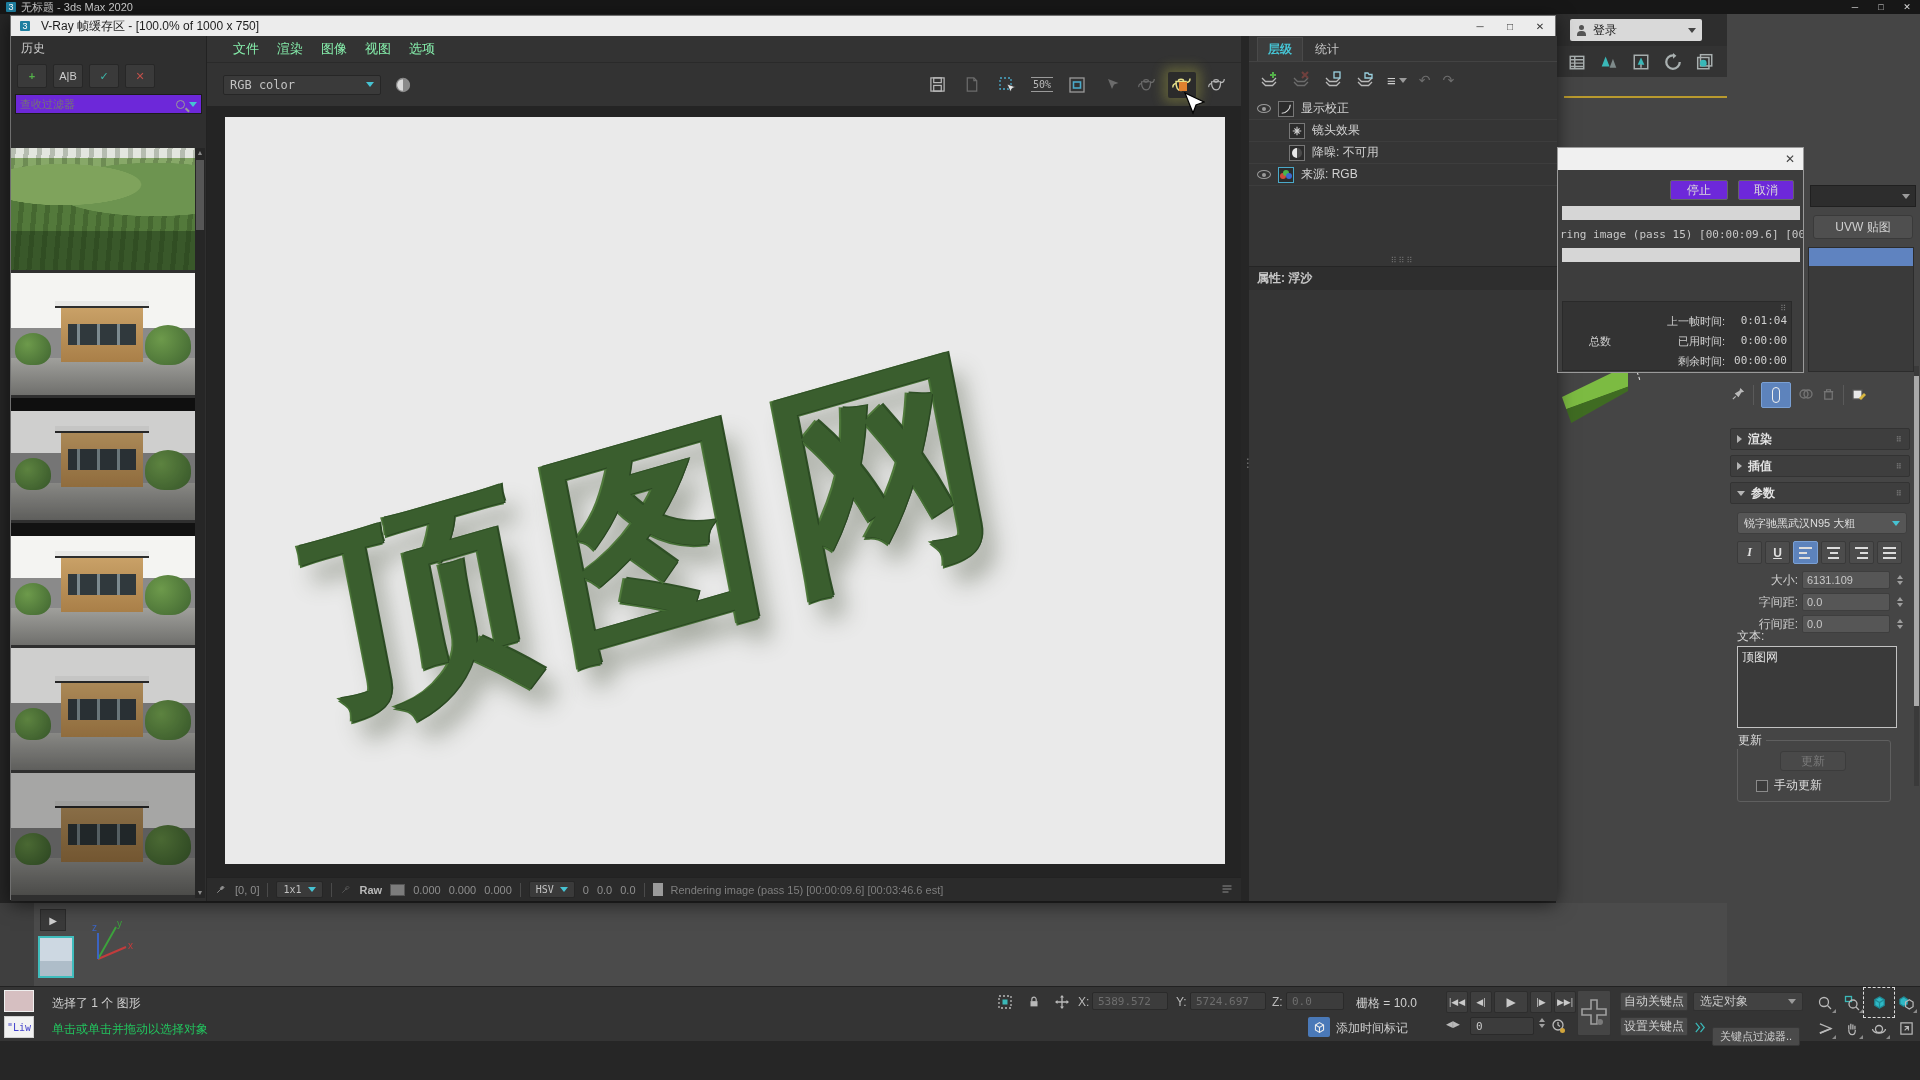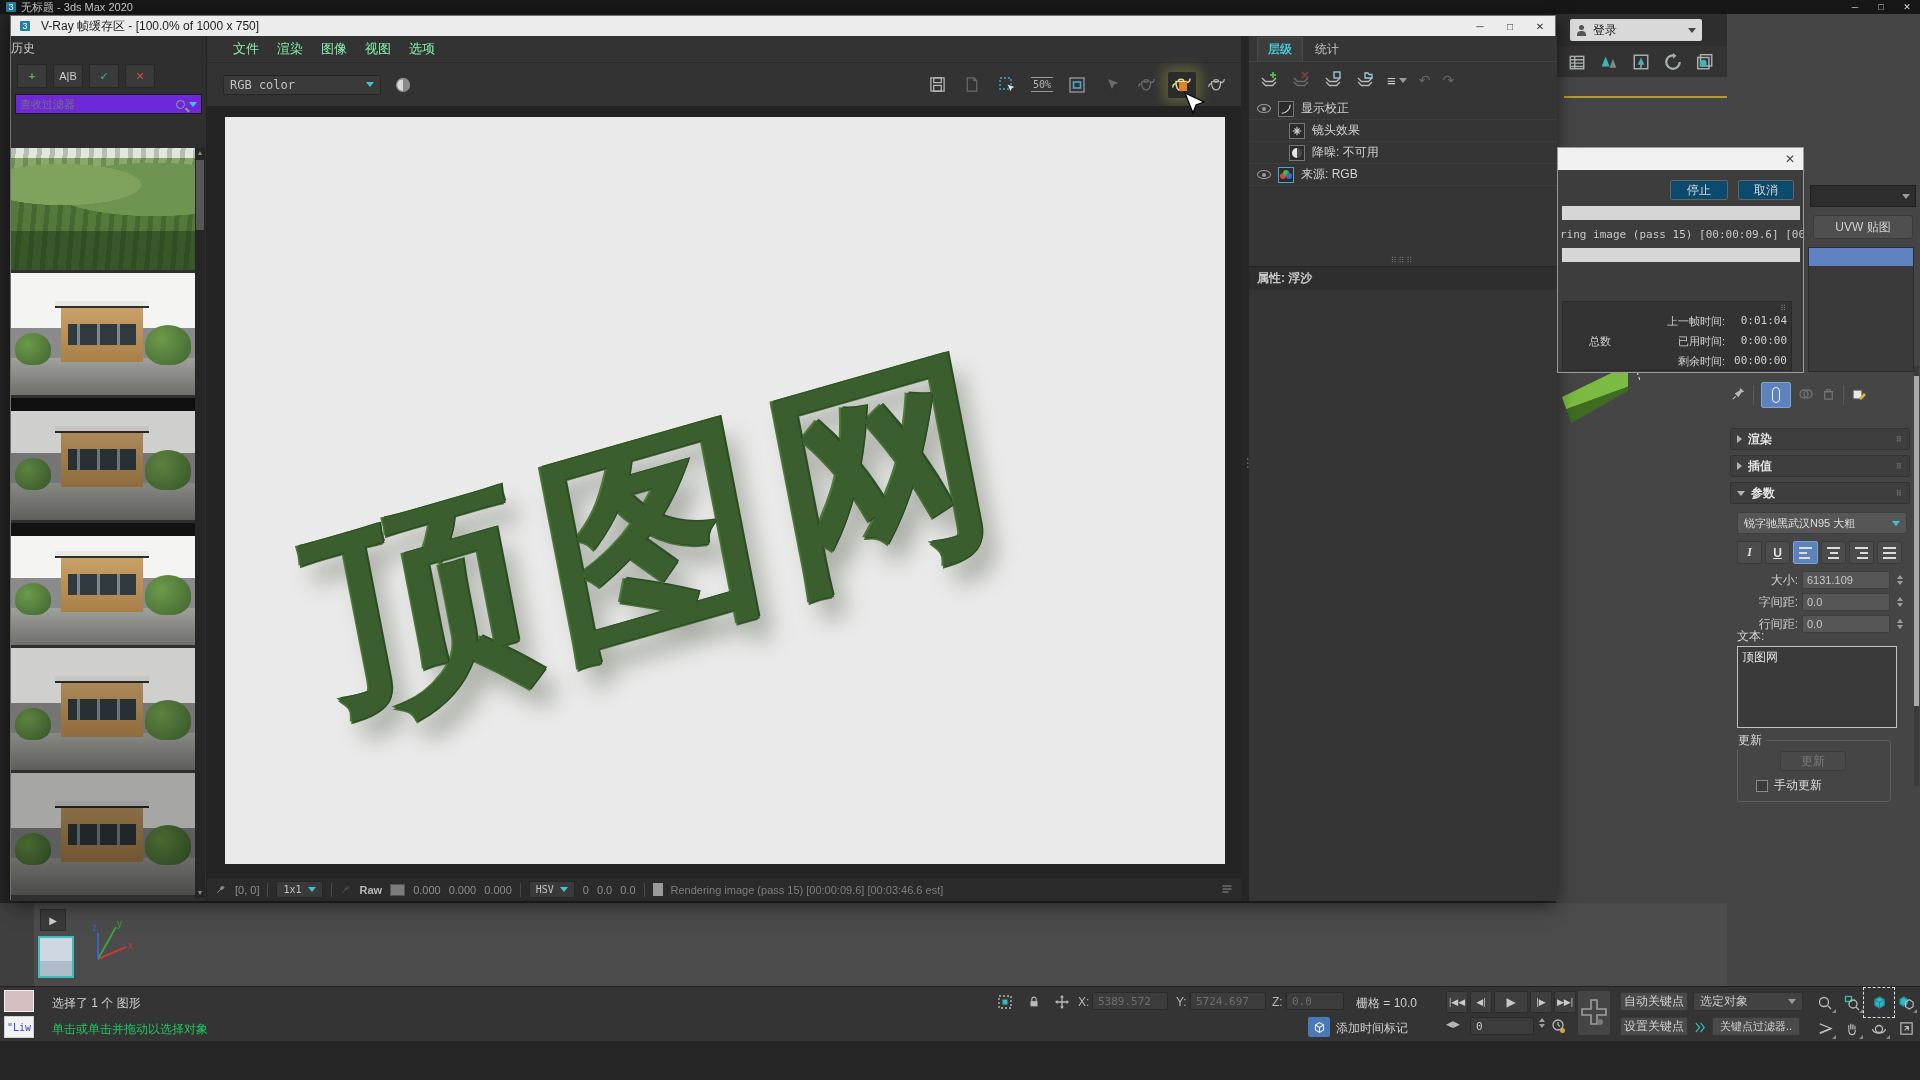--- a/index.html
+++ b/index.html
@@ -94,21 +94,21 @@
   .canvas{position:absolute;left:18px;top:11px;width:1000px;height:747px;background:#eaeaea;overflow:hidden;}
   .render-text{position:absolute;left:75px;top:250px;width:880px;font-size:220px;font-weight:bold;letter-spacing:18px;color:#3a5e2e;white-space:nowrap;transform:rotate(-16deg) skewX(-5deg);
     text-shadow:1px 1px 0 #2a4722,-1px 2px 0 #456f35,2px -1px 0 #2f5026,-2px -1px 0 #507a3c,10px 22px 22px rgba(90,100,80,.45);}
   .vfb-status{position:absolute;left:196px;top:861px;width:1034px;height:24px;background:#2b2b2b;border-top:1px solid #222;display:flex;align-items:center;gap:8px;padding:0 8px;color:#8f8f8f;font-size:11px;}
   .vfb-status .vsep{width:1px;height:14px;background:#4a4a4a;}
   .swatch{width:15px;height:12px;background:#7c7c7c;border:1px solid #555;}
   .pchip{width:10px;height:13px;background:#9a9a9a;}
 
   
   .hist{position:absolute;left:0;top:20px;width:196px;height:865px;background:#2f2f2f;border-right:1px solid #222;}
-  .hist-head{height:24px;display:flex;align-items:center;padding-left:0;color:#cccccc;text-align:right;}
+  .hist-head{height:24px;display:flex;align-items:center;padding-left:10px;color:#cccccc;text-align:right;}
   .hist-btns{display:flex;gap:6px;padding:4px 0 4px 6px;}
   .hbtn{width:30px;height:24px;background:#3a3a3a;border:1px solid #272727;border-radius:2px;display:flex;align-items:center;justify-content:center;font-size:11px;color:#cdcdcd;}
   .hbtn .g{color:#54b04a;font-weight:bold;}
   .hbtn .t{color:#3cb8ab;font-weight:bold;}
   .hbtn .r{color:#c0504a;font-weight:bold;}
   .hsearch{margin:2px 4px;height:20px;background:#6d28d9;border:1px solid #1c1c1c;display:flex;align-items:center;padding:0 4px;gap:4px;}
   .hsearch input{flex:1;background:transparent;border:none;outline:none;color:#a9a9a9;font-size:11px;width:120px;}
   .mag{width:9px;height:9px;border:1.4px solid #9a9a9a;border-radius:50%;position:relative;display:inline-block;}
   .mag::after{content:"";position:absolute;left:8px;top:8px;width:5px;height:1.6px;background:#9a9a9a;transform:rotate(45deg);}
   .thumbs{position:absolute;left:0;top:112px;width:184px;height:753px;display:flex;flex-direction:column;gap:3px;overflow:hidden;}
@@ -146,21 +146,21 @@
   .halfmoon{width:10px;height:10px;border-radius:50%;background:linear-gradient(90deg,#e8e8e8 0 50%,#4a4a4a 50%);}
   .rgbdots{position:relative;width:12px;height:10px;}
   .rgbdots i{position:absolute;width:6px;height:6px;border-radius:50%;display:block;}
   .rgbdots .r{left:0;top:3px;background:#d04a3a;} .rgbdots .g{left:3px;top:0;background:#4ab34a;} .rgbdots .b{left:6px;top:3px;background:#3a6ad0;}
   .props-head{position:absolute;left:0;top:230px;width:100%;height:24px;background:#2e2e2e;border-top:1px solid #252525;display:flex;align-items:center;padding-left:8px;font-weight:bold;color:#c9c9c9;}
   .lp-grip{position:absolute;left:46%;top:220px;color:#6e6e6e;font-size:8px;letter-spacing:2px;}
 
   
   .dlg{left:1557px;top:147px;width:247px;height:226px;background:#3d3d3d;border:1px solid #9a9a9a;z-index:50;overflow:hidden;}
   .dlg-title{height:22px;background:#f0f0f0;display:flex;align-items:center;justify-content:flex-end;padding-right:8px;color:#444;}
-  .dlg-btn{position:absolute;height:20px;background:#0c4a6e;border:1px solid #646464;border-radius:2px;color:#dadada;display:flex;align-items:center;justify-content:center;}
+  .dlg-btn{position:absolute;height:20px;background:#6d28d9;border:1px solid #646464;border-radius:2px;color:#dadada;display:flex;align-items:center;justify-content:center;}
   .pbar{position:absolute;left:4px;width:238px;height:14px;background:#d6d6d6;}
   .dlg-status{position:absolute;left:2px;top:80px;width:243px;white-space:nowrap;overflow:hidden;color:#c8c8c8;font-size:11px;}
   .statsbox{position:absolute;left:4px;top:153px;width:230px;height:70px;background:#333;border:1px solid #2a2a2a;overflow:hidden;}
   .statsbox .g{position:absolute;right:4px;top:2px;color:#777;font-size:8px;letter-spacing:1px;}
   .strow{position:absolute;width:100%;display:flex;font-size:11px;color:#d0d0d0;}
   .strow .c1{width:70px;text-align:left;padding-left:26px;}
   .strow .c2{width:92px;text-align:right;}
   .strow .c3{width:62px;text-align:right;}
 
   
@@ -504,21 +504,21 @@
     <span class="ddbtn" style="left:1693px;top:5px;width:110px;">
         <span>选定对象</span>
         <span class="caret"></span>
       </span>
     <span class="kbtn" style="left:1620px;top:30px;width:68px;">设置关键点</span>
     <span class="sic" style="left:1690px;top:30px;color:#3ab8b8;">
         <svg width="15" height="15" viewBox="0 0 16 16">
           <path d="M3 3l4 5-4 5M8 3l4 5-4 5"></path>
         </svg>
       </span>
-    <span class="kbtn" style="left:1712px;top:30px;width:88px;font-size:11px;">关键点过滤器..</span>
+    <span class="kbtn" style="left:1712px;top:40px;width:88px;font-size:11px;">关键点过滤器..</span>
 
     <span class="navgrid">
       <span class="nic fly">
           <svg width="16" height="16" viewBox="0 0 16 16">
             <circle cx="7" cy="7" r="4.5"></circle>
             <path d="M10.5 10.5L14 14"></path>
           </svg>
         </span>
       <span class="nic fly">
           <svg width="16" height="16" viewBox="0 0 16 16">

